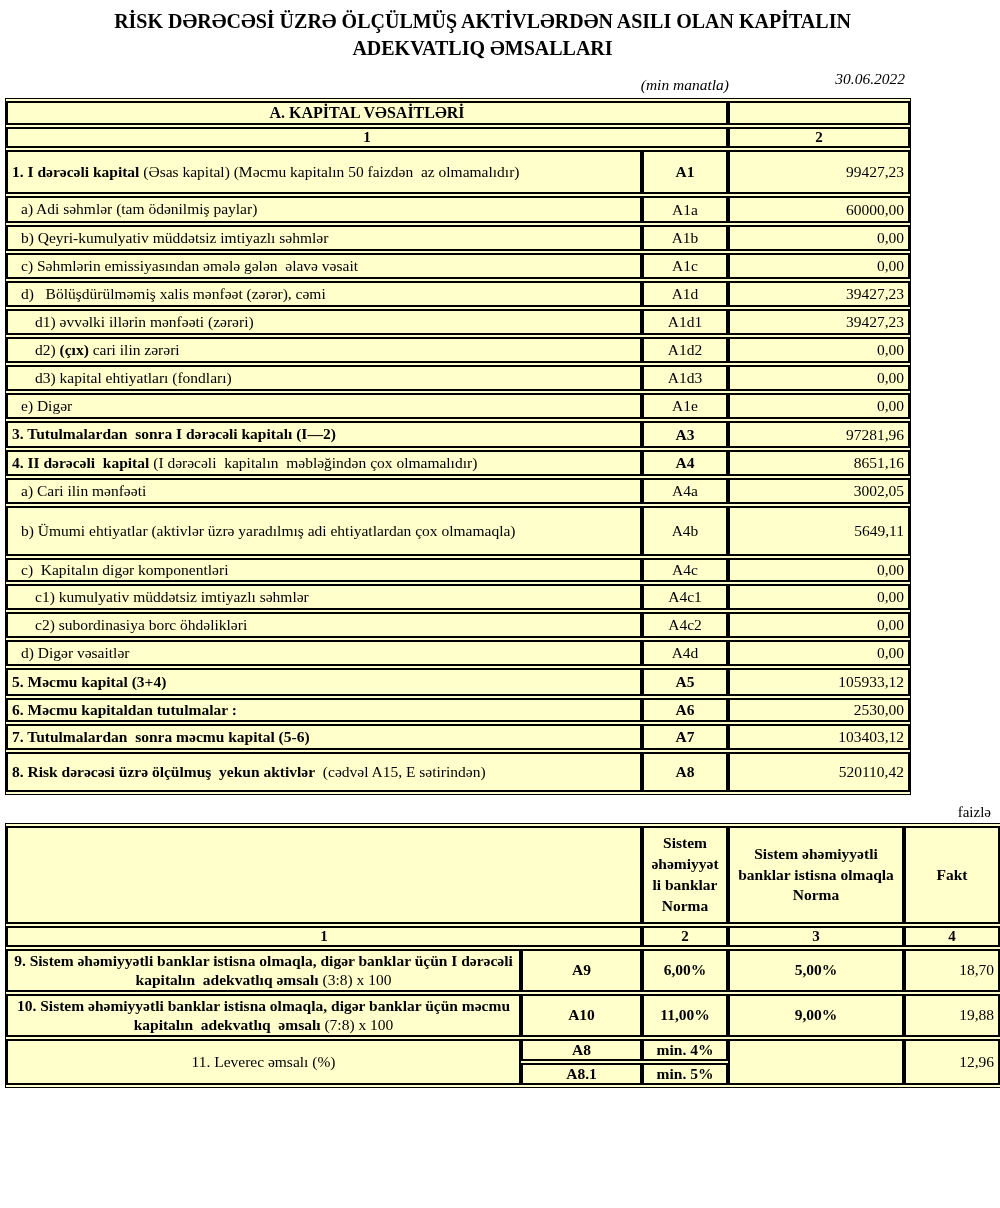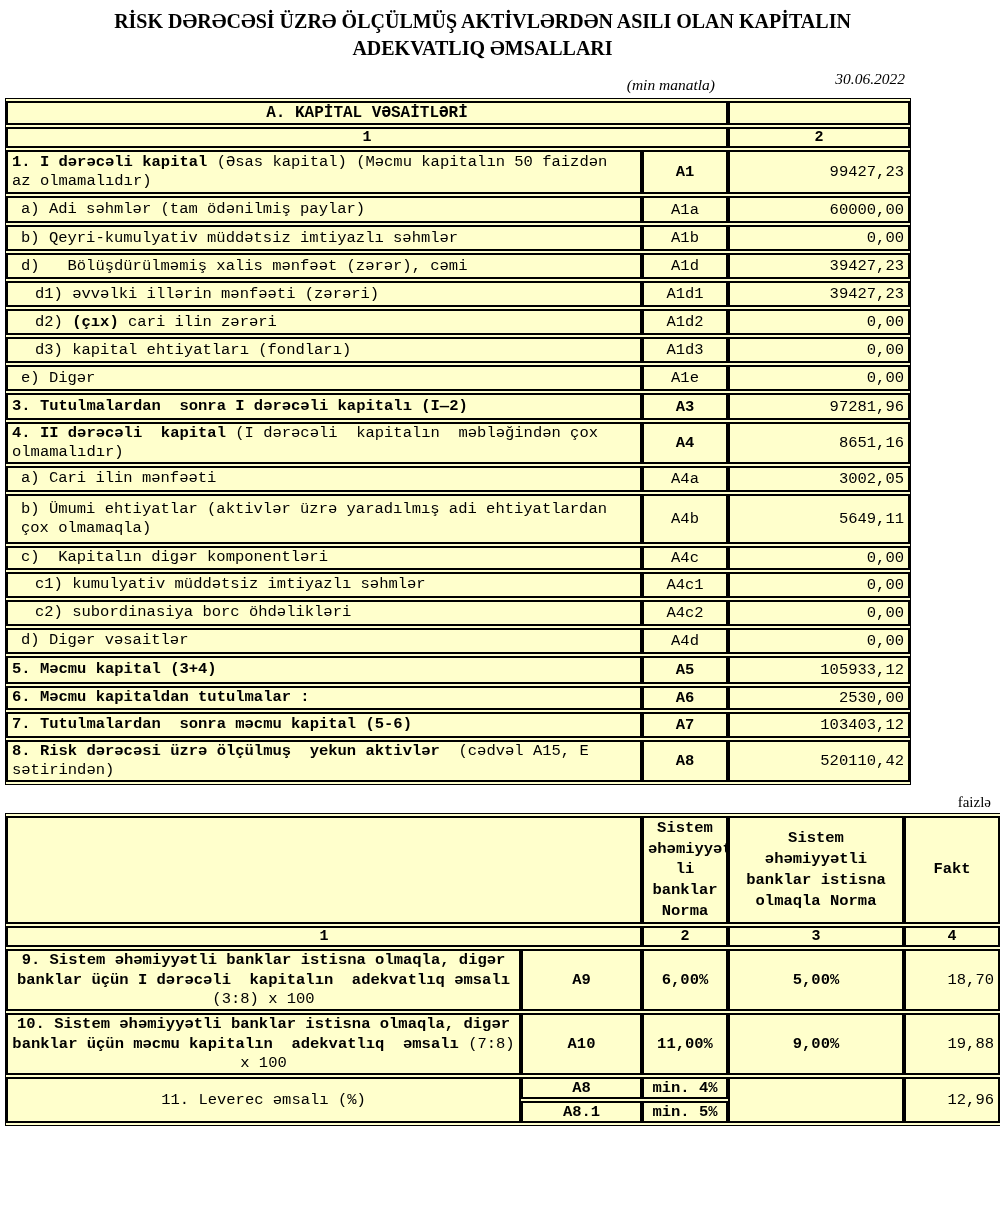--- a/index.html
+++ b/index.html
@@ -2,24 +2,24 @@
 <html><head>
 <meta charset="utf-8">
 <style>
   html,body { margin:0; padding:0; background:#ffffff; }
   body { width:1000px; height:1208px; font-family:"Liberation Serif", serif; color:#000; }
   .wrap { padding:6px 0 16px 5px; }
 
   .title { width:955px; text-align:center; font-weight:bold; font-size:20px; line-height:1.35; margin-top:2px; }
 
   .meta { position:relative; width:902px; height:26px; margin-top:8px; font-style:italic; font-size:15.5px; }
-  .meta .unit { position:absolute; right:192px; bottom:2px; }
+  .meta .unit { position:absolute; right:178px; bottom:2px; }
   .meta .date { position:absolute; right:2px; bottom:8px; }
 
-  table { border-collapse:separate; border-spacing:0 2px; background:#FFFFCC; border:1px solid #000; table-layout:fixed;font-family:Liberation Mono, monospace; }
+  table { border-collapse:separate; border-spacing:0 2px; background:#FFFFCC; border:1px solid #000; table-layout:fixed; }
   table.cap { width:904px; margin-top:2px; }
   table.rt  { width:994px; }
   td { border:2px solid #000; box-sizing:border-box; padding:0 4px; font-size:15.5px; vertical-align:middle; overflow:hidden; }
 
   .thdr { text-align:center; font-weight:bold; font-size:16px; }
   tr.num td { text-align:center; font-weight:bold; font-size:15px; }
 
   td.desc { text-align:left; line-height:1.22; }
   td.ind1 { padding-left:13px; }
   td.ind2 { padding-left:27px; }
@@ -71,20 +71,25 @@
       <td class="val">99427,23</td>
     </tr>
     <tr style="height:27px">
       <td class="desc ind1"><span class="t"></span><span class="t b"></span><span class="t">a) Adi səhmlər (tam ödənilmiş paylar)</span></td>
       <td class="code">A1a</td>
       <td class="val">60000,00</td>
     </tr>
     <tr style="height:26px">
       <td class="desc ind1"><span class="t"></span><span class="t b"></span><span class="t">b) Qeyri-kumulyativ müddətsiz imtiyazlı səhmlər</span></td>
       <td class="code">A1b</td>
+      <td class="val">0,00</td>
+    </tr>
+    <tr style="height:26px">
+      <td class="desc ind1"><span class="t"></span><span class="t b"></span><span class="t">c) Səhmlərin emissiyasından əmələ gələn  əlavə vəsait</span></td>
+      <td class="code">A1c</td>
       <td class="val">0,00</td>
     </tr>
     <tr style="height:26px">
       <td class="desc ind1"><span class="t"></span><span class="t b"></span><span class="t">d)   Bölüşdürülməmiş xalis mənfəət (zərər), cəmi</span></td>
       <td class="code">A1d</td>
       <td class="val">39427,23</td>
     </tr>
     <tr style="height:26px">
       <td class="desc ind2"><span class="t"></span><span class="t b"></span><span class="t">d1) əvvəlki illərin mənfəəti (zərəri)</span></td>
       <td class="code">A1d1</td>

